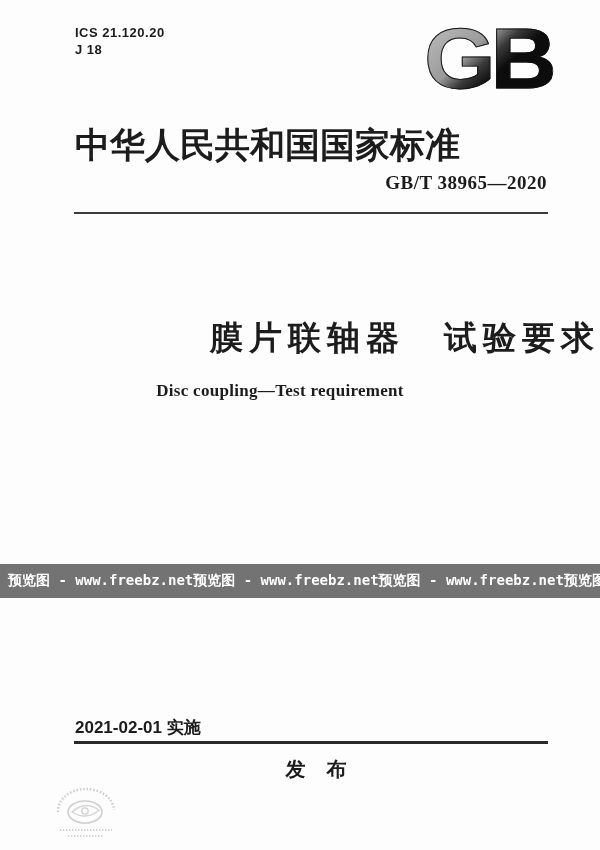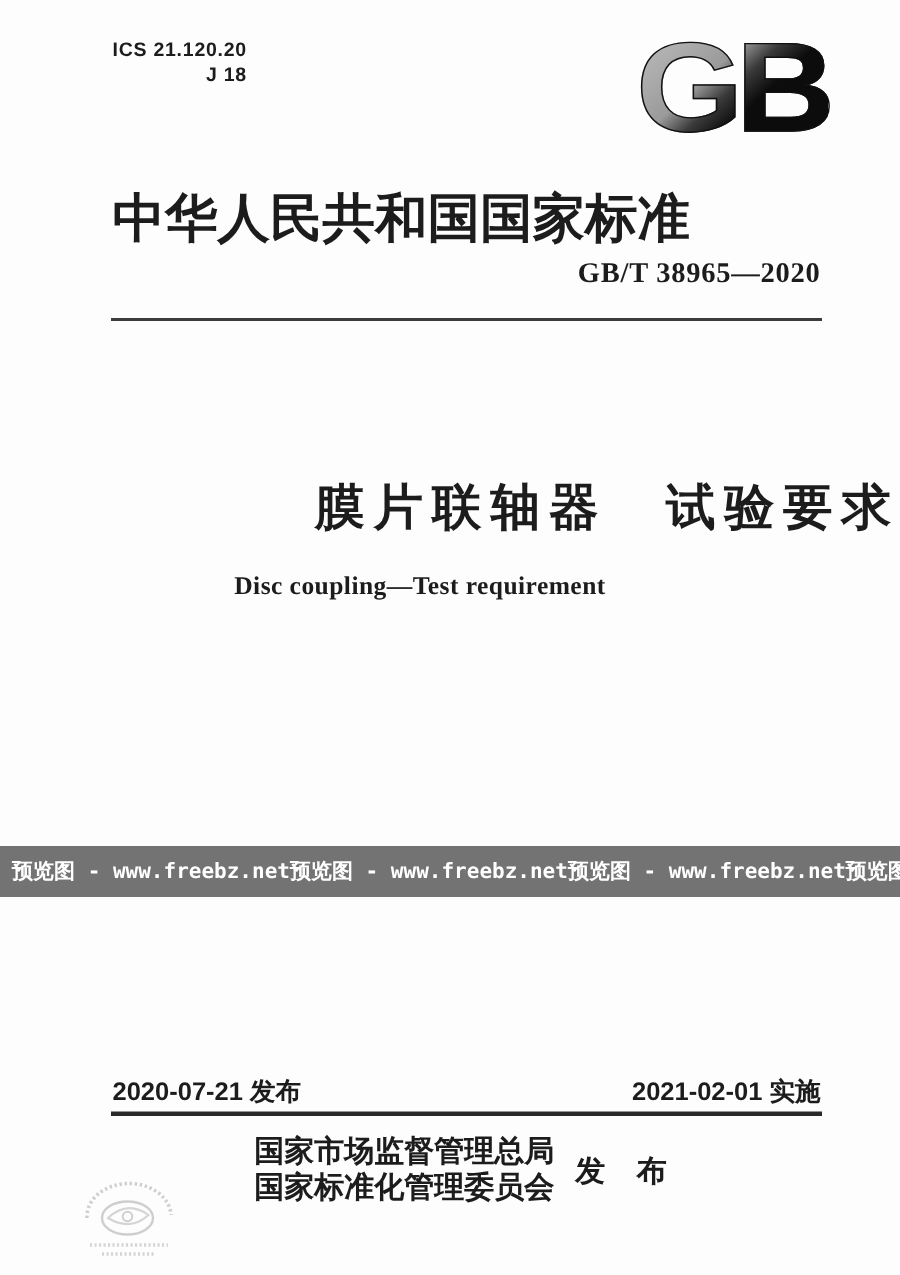--- a/index.html
+++ b/index.html
@@ -11,21 +11,20 @@
     position:relative;
     overflow:hidden;
   }
   .page{position:absolute;inset:0;}
 
   
   .ics-block{
     position:absolute;left:75px;top:24px;
     font-size:13px;font-weight:bold;line-height:17px;
     letter-spacing:.5px;
-    text-align:right;
   }
 
   
   .gb-logo{
     position:absolute;right:48px;top:18px;
     font-family:"Liberation Sans", sans-serif;
     font-size:92px;line-height:82px;font-weight:900;
     letter-spacing:-5px;
     transform:scaleY(.92);
     background:linear-gradient(135deg,#c0c0c0 0%,#9a9a9a 38%,#3a3a3a 50%,#0c0c0c 62%);
@@ -149,31 +148,26 @@
   <div class="doc-title-en">Disc coupling—Test requirement</div>
 
   <div class="watermark-band">
     <span class="watermark-item">预览图 - www.freebz.net</span>
     <span class="watermark-item">预览图 - www.freebz.net</span>
     <span class="watermark-item">预览图 - www.freebz.net</span>
     <span class="watermark-item">预览图 - www.freebz.net</span>
   </div>
 
   <div class="dates-row">
-    <span>2020-07-21 发布</span>
     <span>2021-02-01 实施</span>
   </div>
 
   <div class="rule-bottom"></div>
 
   <div class="issuer-block">
-    <div class="issuer-lines">
-      <div class="issuer-line">国家市场监督管理总局</div>
-      <div class="issuer-line">国家标准化管理委员会</div>
-    </div>
     <div class="publish-label">发 布</div>
   </div>
 
   <svg class="stamp" viewBox="0 0 76 68" xmlns="http://www.w3.org/2000/svg">
 
     <path d="M10 34 A 28 22 0 0 1 66 32" fill="none" stroke="#a9a9a9" stroke-width="2.4" stroke-dasharray="1.6 1.8"></path>
 
     <ellipse cx="37" cy="34" rx="17" ry="11" fill="none" stroke="#a9a9a9" stroke-width="1.6"></ellipse>
     <path d="M24 34 q 13 -12 27 -2 q -12 11 -27 2 Z" fill="none" stroke="#b3b3b3" stroke-width="1.4"></path>
     <circle cx="37" cy="33" r="3.2" fill="none" stroke="#a9a9a9" stroke-width="1.3"></circle>

